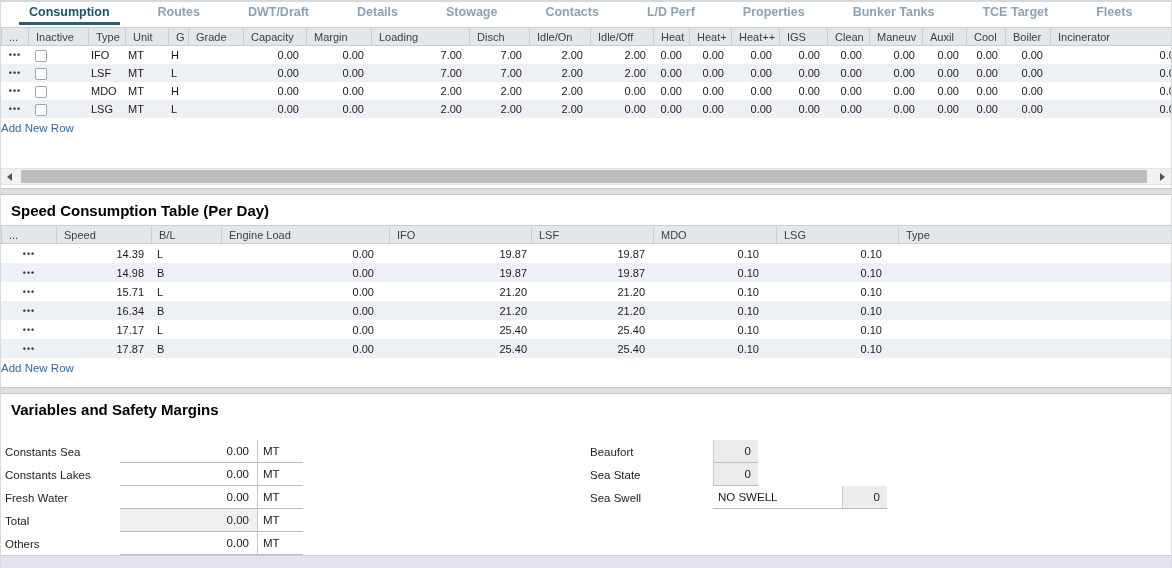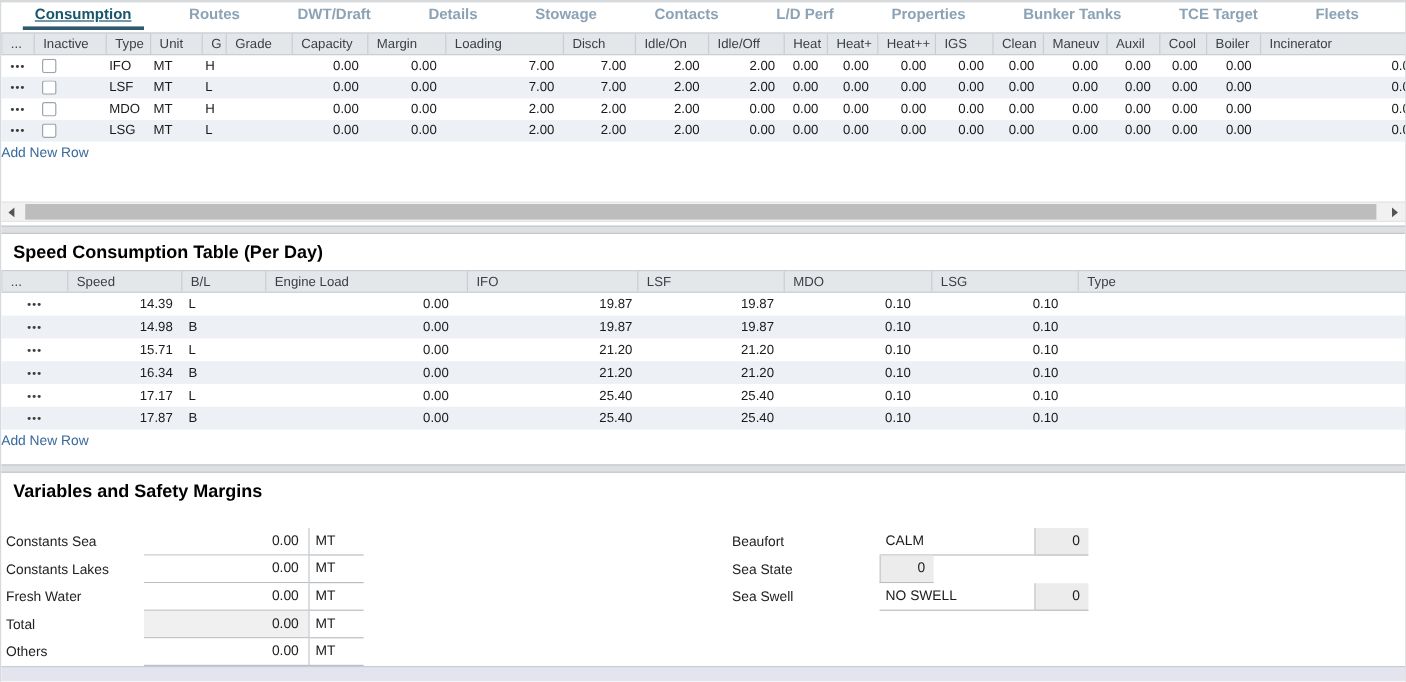--- a/index.html
+++ b/index.html
@@ -4,21 +4,21 @@
 <style>
   * { margin:0; padding:0; box-sizing:border-box; }
   html,body { width:1172px; height:568px; overflow:hidden; background:#fff;
     font-family:"Liberation Sans","DejaVu Sans",sans-serif; color:#1a1a1a; }
   body { border-top:2px solid #d7dadd; border-left:1px solid #d7dadd; border-right:1px solid #d7dadd; position:relative; }
 
   
   .tabbar { display:flex; gap:28px; padding:0 0 0 18px; height:20px; align-items:flex-start; }
   .tab { position:relative; padding:3px 10px 5px 10px; font-size:12.5px; font-weight:bold;
          color:#8ba3b5; cursor:pointer; white-space:nowrap; }
-  .tab.active { color:#17566b;text-decoration:underline; }
+  .tab.active { color:#17566b; }
   .tab.active::after { content:""; position:absolute; left:0; right:0; bottom:-1px; height:3px; background:#2e5a6e; }
 
   
   .grid-row { display:grid; }
   .t1 .grid-row { grid-template-columns:27px 60px 37px 43px 20px 55px 63px 65px 98px 60px 61px 63px 36px 42px 48px 48px 42px 53px 44px 39px 45px 138px; }
   .t2 .grid-row { grid-template-columns:55px 95px 70px 168px 142px 122px 123px 122px 275px; }
   .t-wrap { width:1172px; overflow:hidden; }
   .t-head { background:#e4e7ea; border-top:1px solid #c9ced3; border-bottom:1px solid #c9ced3; height:19px; }
   .t-head .hc { font-size:11px; color:#3a3f45; padding:3px 2px 0 7px; border-left:1px solid #c9ced3;
                 overflow:hidden; white-space:nowrap; }
@@ -54,21 +54,21 @@
 
   
   .vars { display:flex; margin-top:18px; }
   .vars-left { margin-left:4px; width:298px; }
   .vars-right { margin-left:287px; }
   .var-row { display:flex; height:23px; align-items:stretch; font-size:11.5px; }
   .var-label { width:115px; align-self:center; color:#222; }
   .var-input { width:137px; text-align:right; padding:5px 8px 0 4px; border-bottom:1px solid #b9bec4; background:#fff; }
   .var-row.readonly .var-input { background:#f0f0f0; }
   .var-unit { width:46px; padding:5px 0 0 5px; border-bottom:1px solid #b9bec4; border-left:1px solid #c3c8cd; }
-  .varr-label { width:123px; align-self:center; color:#222;margin-left:20px; }
+  .varr-label { width:123px; align-self:center; color:#222; }
   .varr-input { width:129px; text-align:left; padding:5px 4px 0 5px; border-bottom:1px solid #b9bec4; background:#fff; }
   .varr-num { width:45px; text-align:right; padding:5px 7px 0 0; background:#ececec; border-bottom:1px solid #b9bec4; border-left:1px solid #c3c8cd; }
 
   .footer-band { position:absolute; left:0; right:0; bottom:0; height:13px; background:#e3e4ee; border-top:1px solid #c9cbd8; }
 </style>
 </head>
 <body>
 
 <div class="tabbar">
 
@@ -365,21 +365,20 @@
         <div class="var-row">
           <span class="var-label">Others</span>
           <span class="var-input">0.00</span>
           <span class="var-unit">MT</span>
         </div>
       </div>
     <div class="vars-right">
 
         <div class="var-row">
           <span class="varr-label">Beaufort</span>
-          <span class="varr-input">CALM</span>
           <span class="varr-num">0</span>
         </div>
 
         <div class="var-row">
           <span class="varr-label">Sea State</span>
           <span class="varr-num">0</span>
         </div>
 
         <div class="var-row">
           <span class="varr-label">Sea Swell</span>

